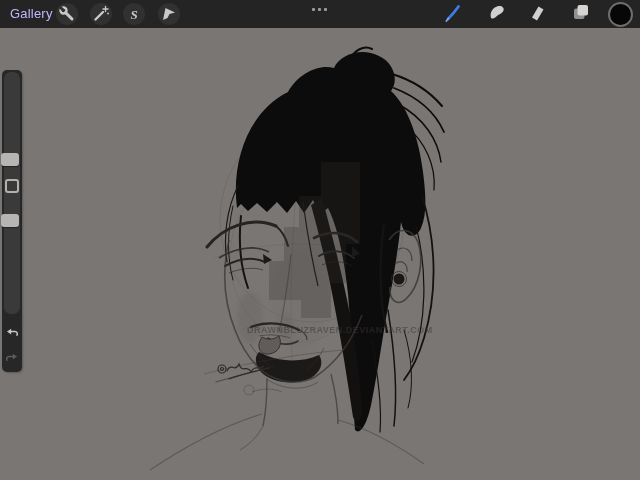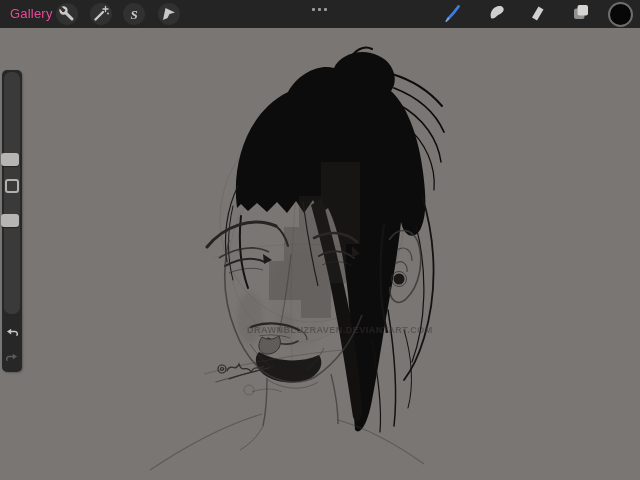--- a/index.html
+++ b/index.html
@@ -2,21 +2,21 @@
 <html><head>
 <meta charset="utf-8">
 <style>
   html,body{margin:0;padding:0;width:640px;height:480px;overflow:hidden;
     font-family:"Liberation Sans",sans-serif;background:#7a7674;}
   .stage{position:relative;width:640px;height:480px;background:#7a7674;}
 
   
   .topbar{position:absolute;left:0;top:0;width:640px;height:28px;background:#242424;z-index:30;}
   .gallery{position:absolute;left:10px;top:0;height:28px;line-height:28px;
-    color:#ec4899;font-size:13px;letter-spacing:.2px;cursor:default;}
+    color:#c4b5fd;font-size:13px;letter-spacing:.2px;cursor:default;}
   .tbtn{position:absolute;top:3px;width:22px;height:22px;border-radius:50%;
     background:#313131;display:flex;align-items:center;justify-content:center;}
   .tbtn svg{display:block}
   .flat{position:absolute;top:3px;width:22px;height:22px;background:transparent;
     display:flex;align-items:center;justify-content:center;}
   .dots{position:absolute;left:306px;top:5px;width:26px;height:8px;display:flex;gap:3px;
     align-items:center;justify-content:center;}
   .dots i{width:3px;height:3px;background:#9b9b9b;border-radius:1px;display:block;}
   .swatch{position:absolute;left:608px;top:2px;width:21px;height:21px;border-radius:50%;
     background:#070707;border:2px solid #6e6e6e;box-sizing:content-box;}

